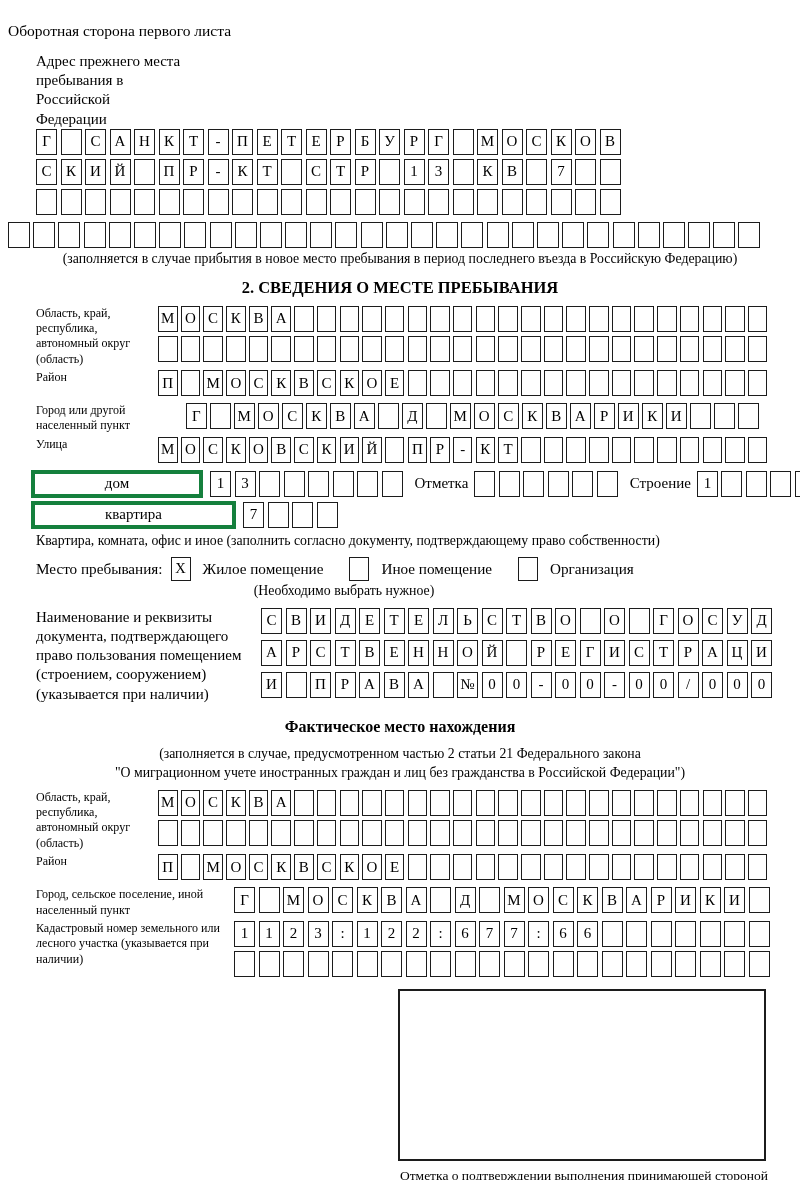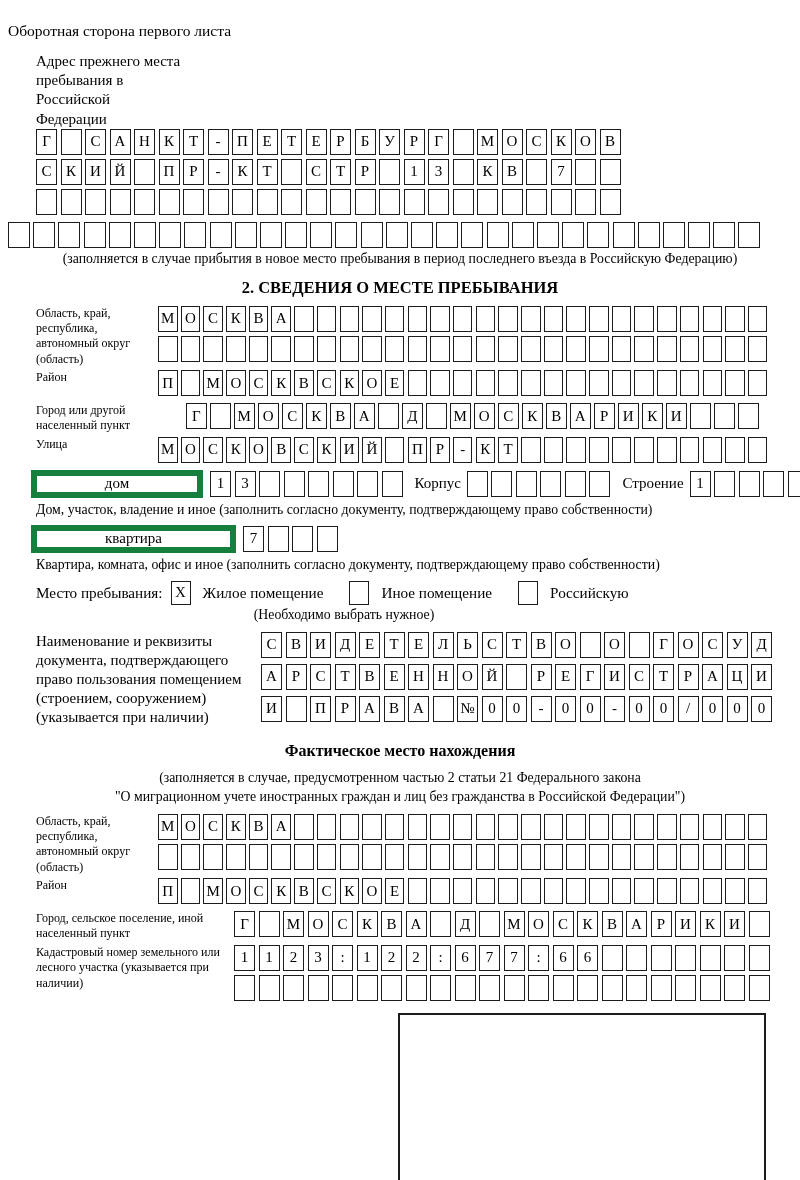--- a/index.html
+++ b/index.html
@@ -31,21 +31,21 @@
   .w215{width:215px;}
   .cellstack{display:flex;flex-direction:column;}
   .fullrow{margin:0 0 2px 0;}
   .cap{font-size:13.8px;line-height:1.3;}
   .cap.center{text-align:center;margin:2px 0 10px 0;}
   .cap.left{margin:2px 0 6px 28px;}
   .sec-title{font-weight:bold;text-align:center;font-size:16.5px;margin:8px 0 8px 0;}
   
   .dom-row{display:flex;align-items:center;margin:3px 0 3px 23px;}
   .wide-box{
-    border:6px solid #15803d;height:28px;box-sizing:border-box;
+    border:4px solid #15803d;height:28px;box-sizing:border-box;
     display:flex;align-items:center;justify-content:center;
     font-size:15px;flex:none;background:#fff;
   }
   .wide-box.dom{width:172px;margin-right:7px;}
   .wide-box.kv{width:205px;margin-right:7px;}
   .inline-label{font-size:15px;margin:0 6px 0 12px;flex:none;}
   .dom-row .cellrow{margin-bottom:0;}
   
   .mesto-row{display:flex;align-items:center;margin:7px 0 2px 28px;font-size:15.2px;}
   .checkbox{
@@ -354,59 +354,58 @@
     <div class="cellrow">
         <span class="cell">1</span>
         <span class="cell">3</span>
         <span class="cell"></span>
         <span class="cell"></span>
         <span class="cell"></span>
         <span class="cell"></span>
         <span class="cell"></span>
         <span class="cell"></span>
       </div>
-    <div class="inline-label">Корпус</div>
+    <div class="inline-label">Отметка</div>
     <div class="cellrow">
         <span class="cell"></span>
         <span class="cell"></span>
         <span class="cell"></span>
         <span class="cell"></span>
         <span class="cell"></span>
         <span class="cell"></span>
       </div>
     <div class="inline-label">Строение</div>
     <div class="cellrow">
         <span class="cell">1</span>
         <span class="cell"></span>
         <span class="cell"></span>
         <span class="cell"></span>
         <span class="cell"></span>
       </div>
   </div>
-  <div class="cap left">Дом, участок, владение и иное (заполнить согласно документу, подтверждающему право собственности)</div>
 
   <div class="dom-row">
     <div class="wide-box kv">квартира</div>
     <div class="cellrow">
         <span class="cell">7</span>
         <span class="cell"></span>
         <span class="cell"></span>
         <span class="cell"></span>
       </div>
   </div>
   <div class="cap left">Квартира, комната, офис и иное (заполнить согласно документу, подтверждающему право собственности)</div>
 
   <div class="mesto-row">
     <span>Место пребывания:</span>
     <span class="checkbox">X</span>
     <span class="opt-label">Жилое помещение</span>
     <span class="checkbox"></span>
     <span class="opt-label">Иное помещение</span>
     <span class="checkbox"></span>
-    <span class="opt-label">Российскую</span>
+    <span class="opt-label">Организация</span>
   </div>
   <div class="mesto-cap">(Необходимо выбрать нужное)</div>
 
   <div class="frow">
     <div class="flabel w215" style="font-size:15px;">Наименование и реквизиты документа, подтверждающего право пользования помещением (строением, сооружением) (указывается при наличии)</div>
     <div class="cellstack">
       <div class="cellrow" style="margin-bottom:6px;">
           <span class="cell">С</span>
           <span class="cell">В</span>
           <span class="cell">И</span>

